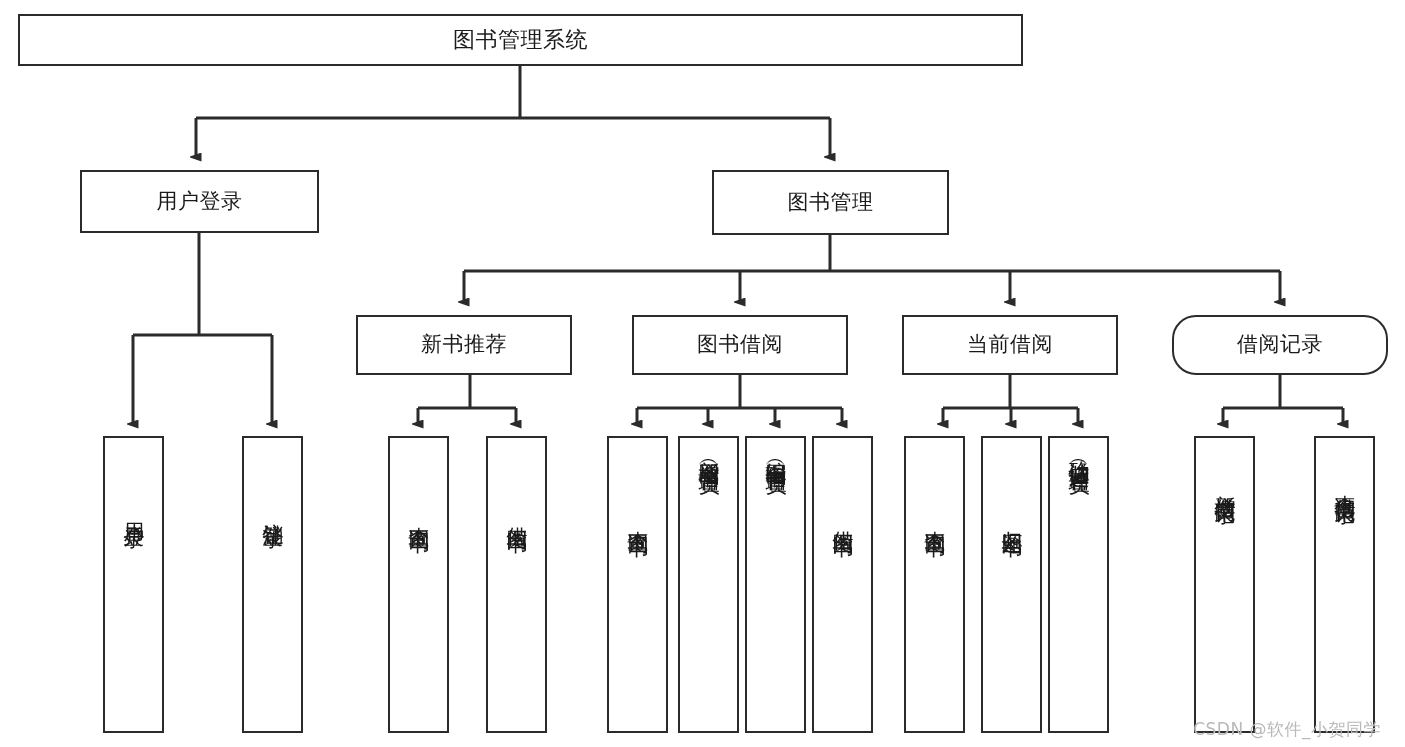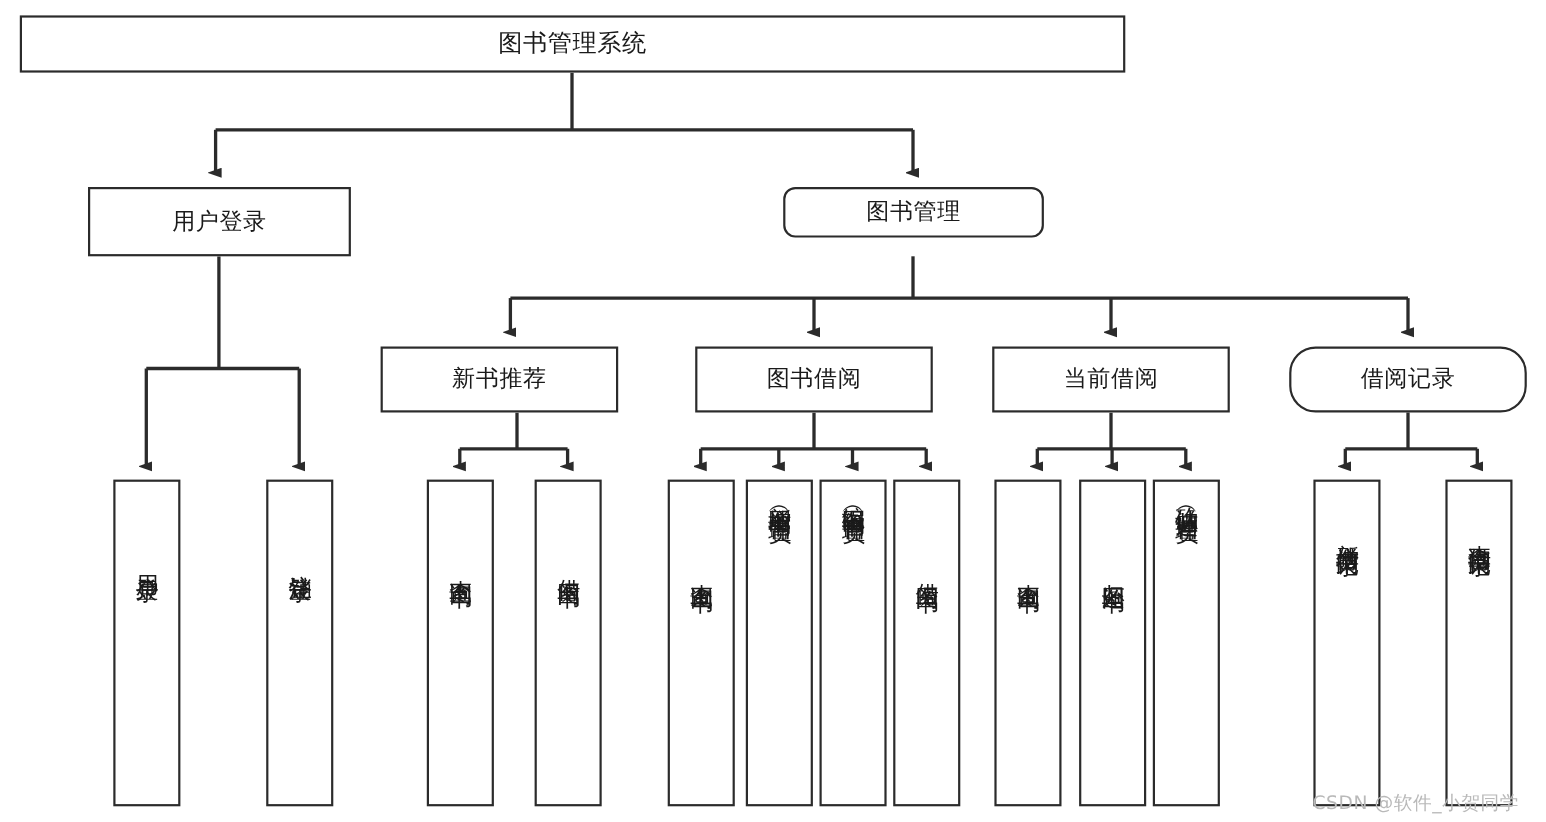--- a/index.html
+++ b/index.html
@@ -131,25 +131,25 @@
     </g>
   </svg>
 
   <div class="node horiz root" style="left:18px; top:14px; width:1005px; height:52px;">
     <span class="label">图书管理系统</span>
   </div>
 
   <div class="node horiz" style="left:80px; top:170px; width:239px; height:63px;">
     <span class="label">用户登录</span>
   </div>
-  <div class="node horiz" style="left:712px; top:170px; width:237px; height:46px;border-radius:11px;">
+  <div class="node horiz" style="left:712px; top:170px; width:237px; height:65px;">
     <span class="label">图书管理</span>
   </div>
 
-  <div class="node horiz" style="left:346px; top:315px; width:216px; height:60px;">
+  <div class="node horiz" style="left:356px; top:315px; width:216px; height:60px;">
     <span class="label">新书推荐</span>
   </div>
   <div class="node horiz" style="left:902px; top:315px; width:216px; height:60px;">
     <span class="label">当前借阅</span>
   </div>
   <div class="node horiz" style="left:632px; top:315px; width:216px; height:60px;">
     <span class="label">图书借阅</span>
   </div>
   <div class="node horiz" style="left:1172px; top:315px; width:216px; height:60px;border-radius:24px;">
     <span class="label">借阅记录</span>

